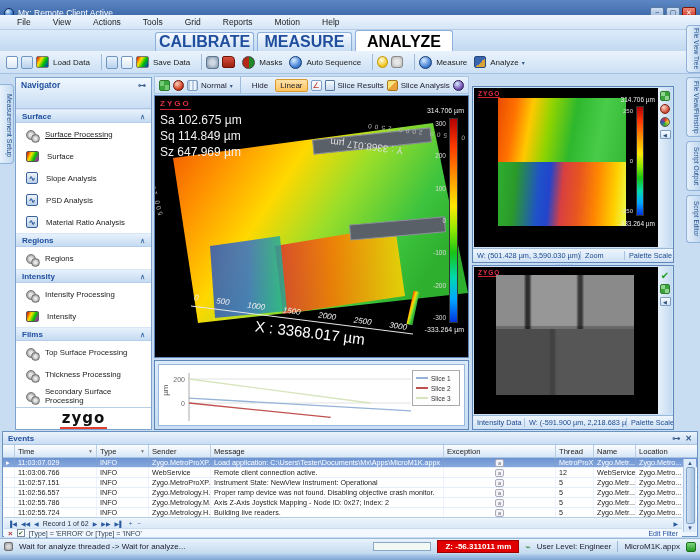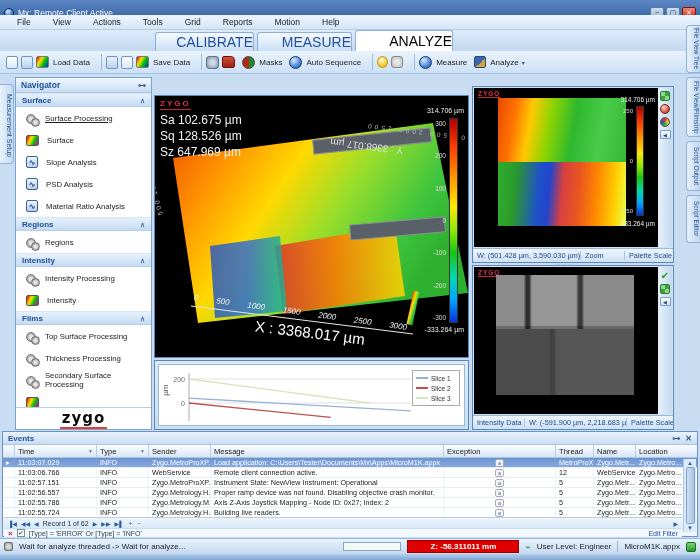--- a/index.html
+++ b/index.html
@@ -13,21 +13,21 @@
   .winbtns{margin-left:auto;display:flex;gap:2px;}
   .winbtn{width:14px;height:11px;font-size:7px;line-height:10px;text-align:center;background:linear-gradient(#cfe0f2,#9cb8da);color:#2a3a55;border:1px solid #5c7aa0;border-radius:2px;}
   .winbtn.close{background:linear-gradient(#f08a7a,#c62f1e);color:#fff;border-color:#7e1505;}
 
   
   .menubar{position:absolute;left:0;top:15px;width:700px;height:15px;background:linear-gradient(#eef5fd,#d4e5f7);display:flex;align-items:center;gap:8px;padding-left:10px;border-bottom:1px solid #b7cde6;}
   .menu-item{padding:1px 7px;font-size:8.5px;color:#222;}
 
   
   .tabrow{position:absolute;left:0;top:30px;width:700px;height:21px;background:linear-gradient(#dcebfa,#c3d9f0);}
-  .rtab{position:absolute;top:2px;height:19px;border:1px solid #8aafdd;border-bottom:none;border-radius:3px 3px 0 0;background:linear-gradient(#f6faff,#c9def4);color:#1f4e9e;font-weight:normal;font-size:14px;text-align:right;line-height:18px;}
+  .rtab{position:absolute;top:2px;height:19px;border:1px solid #8aafdd;border-bottom:none;border-radius:3px 3px 0 0;background:linear-gradient(#f6faff,#c9def4);color:#1f4e9e;font-weight:bold;font-size:16px;text-align:center;line-height:18px;}
   .rtab.active{background:#fff;color:#000;top:0;height:21px;line-height:21px;z-index:2;}
 
   
   .toolbar{position:absolute;left:0;top:51px;width:700px;height:23px;background:linear-gradient(#eaf3fc,#cce0f5);border-bottom:1px solid #a8c4e4;display:flex;align-items:center;padding-left:6px;font-size:8px;}
   .tgroup{display:flex;align-items:center;gap:3px;margin-right:7px;}
   .tsep{width:1px;height:16px;background:#9fbbda;margin:0 4px;}
   .tlabel{font-size:8px;color:#222;margin-left:1px;}
   .ic{display:inline-block;flex:none;}
   .ic-doc{width:12px;height:13px;background:linear-gradient(#ffffff,#d9e7f5);border:1px solid #6f96c2;border-radius:2px;}
   .ic-doc2{width:12px;height:13px;background:linear-gradient(#e8f1fb,#b9d2ec);border:1px solid #6f96c2;border-radius:2px;}
@@ -39,21 +39,21 @@
   .ic-bulb{width:11px;height:12px;border-radius:50%;background:radial-gradient(circle at 40% 32%,#fffbe0,#f2c41a 70%);border:1px solid #c29a08;}
   .ic-gray{width:12px;height:12px;border-radius:3px;background:radial-gradient(circle,#e8e8e8 30%,#b5b5b5);border:1px solid #8a8a8a;}
   .ic-pen{width:12px;height:12px;background:linear-gradient(135deg,#3a66b0 55%,#d8a43a 55%);border:1px solid #28487e;border-radius:2px;}
   .dd{font-size:6px;color:#365a8c;}
 
   
   .vtab-left{position:absolute;left:0;top:84px;width:14px;height:80px;background:linear-gradient(90deg,#e7f1fb,#c4daf0);border:1px solid #8fb2da;border-left:none;border-radius:0 4px 4px 0;writing-mode:vertical-rl;font-size:7px;color:#23508f;text-align:center;padding-top:4px;}
 
   
   .sidebar{position:absolute;left:15px;top:77px;width:137px;height:353px;background:#fff;border:1px solid #7da2ce;display:flex;flex-direction:column;}
-  .nav-title{height:15px;background:linear-gradient(#f0f7fe,#c9ddf3);border-bottom:1px solid #aac6e4;color:#1f4e9e;font-weight:bold;font-size:8.5px;line-height:15px;padding:0 5px;display:flex;}
+  .nav-title{height:31px;background:linear-gradient(#f0f7fe,#c9ddf3);border-bottom:1px solid #aac6e4;color:#1f4e9e;font-weight:bold;font-size:8.5px;line-height:15px;padding:0 5px;display:flex;}
   .pin{margin-left:auto;color:#35588c;font-size:8px;}
   .nav-scroll{flex:1;overflow:hidden;}
   .sec-hdr{height:14px;background:linear-gradient(#e7f1fc,#c5dbf2);border-top:1px solid #d6e6f6;border-bottom:1px solid #b3cdea;color:#1f4e9e;font-weight:bold;font-size:8px;line-height:13px;padding:0 6px;display:flex;}
   .sec-hdr .chev{margin-left:auto;color:#4a75ad;font-size:7px;}
   .nav-item{height:22px;display:flex;align-items:center;gap:8px;padding-left:10px;font-size:7.8px;color:#222;}
   .nav-item .lbl.u{text-decoration:underline;}
   .ic-gears{position:relative;width:11px;height:9px;}
   .ic-gears:before,.ic-gears:after{content:"";position:absolute;border-radius:50%;background:radial-gradient(circle,#e8e8e8 25%,#9a9a9a 75%);border:1px solid #777;}
   .ic-gears:before{width:8px;height:8px;left:0;top:0;}
   .ic-gears:after{width:7px;height:7px;left:5px;top:4px;}
@@ -144,21 +144,21 @@
   .ev-filter{position:absolute;left:1px;right:15px;top:96px;height:9px;background:#f2f8fe;border-top:1px solid #c9dcf0;display:flex;align-items:center;gap:4px;padding:0 4px;font-size:7px;color:#345;}
   .chk{display:inline-block;width:8px;height:8px;border:1px solid #7a8a9a;background:#fff;font-size:6px;line-height:7px;text-align:center;color:#2a6a2a;}
   .efx{color:#b03030;font-weight:bold;font-size:8px;}
   .edit-filter{margin-left:auto;color:#1f4e9e;}
 
   
   .statusbar{position:absolute;left:0;top:538px;width:700px;height:16px;background:linear-gradient(#e8f3fc,#c3d9ef);border-top:1px solid #9ab8d8;display:flex;align-items:center;font-size:8px;color:#223;padding:0 4px;gap:6px;}
   .sb-icon{width:9px;height:9px;border-radius:2px;background:radial-gradient(circle,#d8d8d8 30%,#909090);border:1px solid #707070;}
   .progress{width:58px;height:9px;border:1px solid #8aa8c6;background:#f2f8f2;margin-left:auto;}
   .progress .fill{width:82%;height:100%;background:linear-gradient(#8fe08f,#2daa2d);}
-  .zbadge{background:#e00000;color:#fff;font-weight:bold;font-size:8px;padding:1px 22px;border:1px solid #900;}
+  .zbadge{background:#e00000;color:#fff;font-weight:bold;font-size:8px;padding:1px 7px;border:1px solid #900;}
   .plug{color:#2d8a2d;font-size:9px;}
   .sb-sep{width:1px;height:11px;background:#9ab8d8;}
   .sb-green{width:10px;height:10px;background:linear-gradient(#7ed67e,#259a25);border:1px solid #1a701a;border-radius:2px;}
   .frame-bottom{position:absolute;left:0;top:554px;width:700px;height:6px;background:linear-gradient(#b4cfec,#7fa6d4);}
   .splitdots{position:absolute;font-size:6px;color:#7f9fc4;letter-spacing:1px;}
 </style>
 </head>
 <body>
 
 <div class="app">
@@ -304,20 +304,36 @@
         </div>
       <div class="nav-item">
           <span class="ic-colormap"></span>
         </div>
     </div>
     <div class="zygo-logo">
         <i>zygo</i>
       </div>
   </div>
 
+  <div class="minibar">
+    <span class="mini-grid"></span>
+    <span class="mini-sphere"></span>
+    <span class="mini-stripes"></span>
+    <span>Normal</span>
+    <span class="dd">▾</span>
+    <span class="tsep"></span>
+    <span class="mini-btn">Hide</span>
+    <span class="mini-btn hl">Linear</span>
+    <span class="mini-chart">∠</span>
+    <span class="mini-page"></span>
+    <span>Slice Results</span>
+    <span class="mini-sa"></span>
+    <span>Slice Analysis</span>
+    <span style="margin-left:auto;" class="mini-globe"></span>
+  </div>
 
   <div class="view3d">
     <svg class="surf-svg" width="315" height="263" viewBox="0 0 315 263">
       <defs>
         <linearGradient id="surfG" x1="0" y1="0" x2="1" y2="0.45">
           <stop offset="0" stop-color="#f05000"></stop>
             <stop offset="0.22" stop-color="#ff9500"></stop>
           <stop offset="0.42" stop-color="#ffd800"></stop>
             <stop offset="0.62" stop-color="#9ade2a"></stop>
           <stop offset="0.85" stop-color="#3ec43e"></stop>
@@ -338,21 +354,21 @@
       <polygon points="120,150 240,130 250,200 128,218" fill="url(#surfR)" opacity="0.85"></polygon>
       <polygon points="55,150 125,140 132,215 60,222" fill="url(#surfB)" opacity="0.8"></polygon>
       <rect x="158" y="38" width="118" height="14" fill="#5a6068" stroke="#8a909a" stroke-width="1" transform="rotate(-6 217 45)"></rect>
       <rect x="195" y="125" width="95" height="15" fill="#5a6068" stroke="#8a909a" stroke-width="1" transform="rotate(-5 242 132)"></rect>
       <line x1="36" y1="210" x2="258" y2="238" stroke="#e8e8e8" stroke-width="1"></line>
       <rect x="255" y="195" width="6" height="34" fill="url(#surfG)" transform="rotate(12 258 212)"></rect>
     </svg>
     <div class="zlogo">ZYGO</div>
     <div class="stats">
       <div>Sa 102.675 µm</div>
-      <div>Sq 128.526 µm</div>
+      <div>Sq 114.849 µm</div>
       <div>Sz 647.969 µm</div>
     </div>
     <div class="yticksr">500  1000  1500  2000  2500  3000</div>
     <div class="ylabel">Y : 3368.017 µm</div>
     <div class="ytickcol">500  1000  1500  2000  2500  3000</div>
     <div class="xticks">
       <span>0</span>
         <span>500</span>
       <span>1000</span>
         <span>1500</span>

